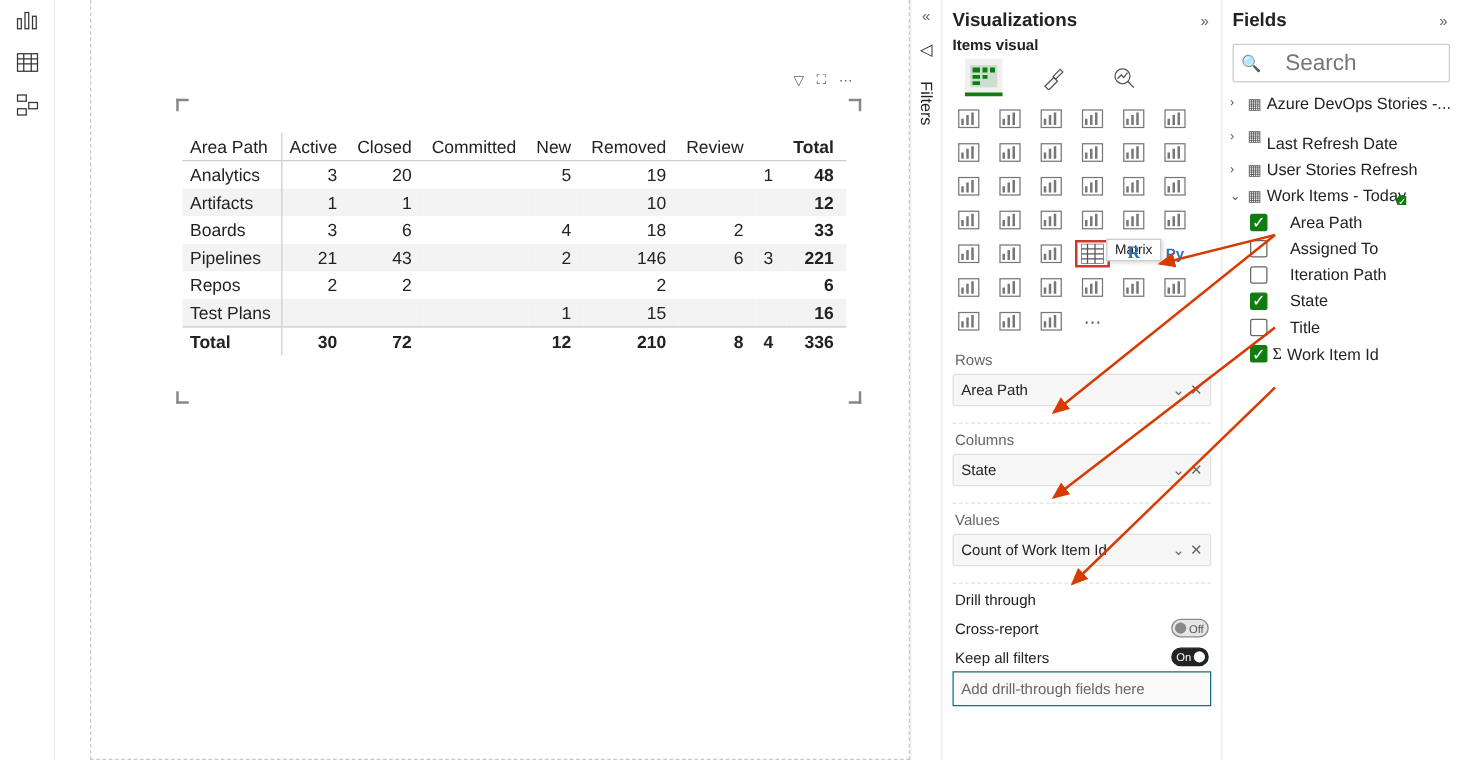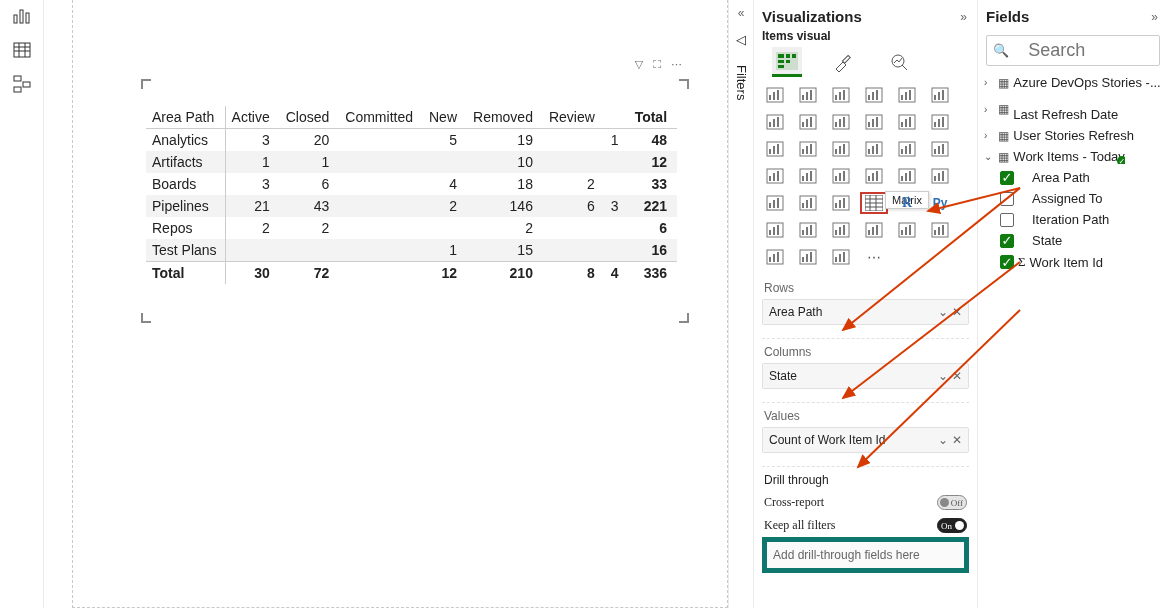--- a/index.html
+++ b/index.html
@@ -59,23 +59,23 @@
   .section-label{ font-size:12px; color:#666; padding:6px 10px 4px 10px;}
   .well { margin:0 8px 8px 8px; background:#f6f6f6; border:1px solid #e0e0e0; border-radius:2px; padding:5px 6px; display:flex; align-items:center; justify-content:space-between; font-size:12px;}
   .well .r{ display:flex; gap:4px; color:#666;}
   .dashedwell { margin:0 8px 0 8px; border:1px dashed #e0e0e0; border-top:none;border-left:none;border-right:none; height:6px;}
 
   .toggle { width:30px; height:15px; border:1px solid #888; border-radius:8px; position:relative; font-size:9px; display:flex; align-items:center; justify-content:flex-end; padding:0 3px; color:#555; background:#e5e5e5;}
   .toggle .knob{ width:9px; height:9px; border-radius:50%; background:#888; position:absolute; left:2px; top:2px;}
   .toggle.on{ background:#222; color:#fff; justify-content:flex-start; border-color:#222;}
   .toggle.on .knob{ left:auto; right:2px; background:#fff;}
 
-  .drill{ padding:4px 10px; display:flex; justify-content:space-between; font-size:12px;font-family:Liberation Serif, serif;}
+  .drill{ padding:4px 10px; display:flex; justify-content:space-between; align-items:center; font-size:12px;}
   .drill-label{ font-size:12px; padding:6px 10px 4px 10px;}
-  .drill-well { margin:0 8px; border:5px solid #0f766e; background:#fafafa; padding:6px 6px; font-size:12px; color:#666;}
+  .drill-well { margin:0 8px; border:1px solid #0f766e; background:#fafafa; padding:6px 6px; font-size:12px; color:#666;}
 
   
   .search { margin:6px 8px 6px 8px; border:1px solid #ccc; border-radius:2px; display:flex; align-items:center; padding:3px 6px; gap:6px;}
   .search input{ border:none; outline:none; font-size:18px; width:100%;margin-left:11px; }
   .tree { padding:0 2px 0 6px; font-size:13px;}
   .tree .row{ display:flex; align-items:center; gap:4px; padding:3px 0; white-space:nowrap; }
   .tree .row .exp{ width:10px; font-size:10px; color:#555;}
   .tree .row .tbl{ color:#555; font-size:12px;}
   .tree .child { padding-left:16px; }
   .cb { width:14px; height:14px; border:1px solid #666; border-radius:2px; display:inline-flex; align-items:center; justify-content:center; background:#fff; flex:none;}
@@ -661,20 +661,25 @@
           <span class="cb"></span>
           <span style="width:10px;"></span>
           <span>Iteration Path</span>
         </div>
         <div class="row child">
           <span class="cb checked">✓</span>
           <span style="width:10px;"></span>
           <span>State</span>
         </div>
         <div class="row child">
+          <span class="cb"></span>
+          <span style="width:10px;"></span>
+          <span>Title</span>
+        </div>
+        <div class="row child">
           <span class="cb checked">✓</span>
           <span style="font-family:serif;">Σ</span>
           <span>Work Item Id</span>
         </div>
       </div>
   </div>
 
 </div>
 
 <svg class="arrows" width="1168" height="608">

